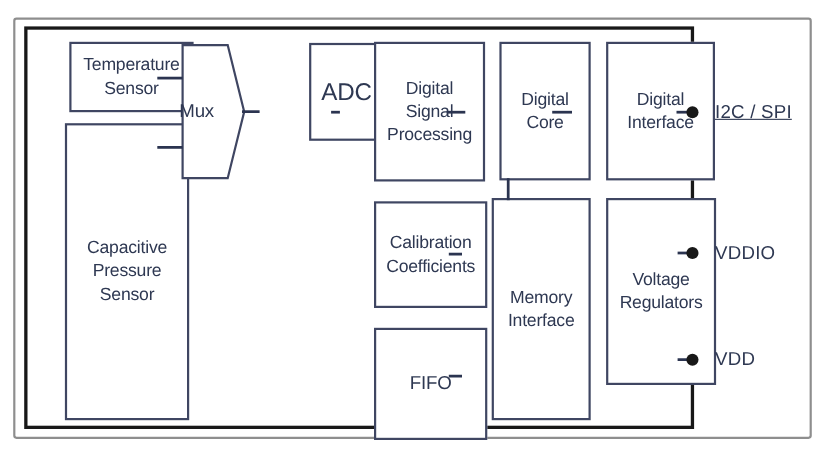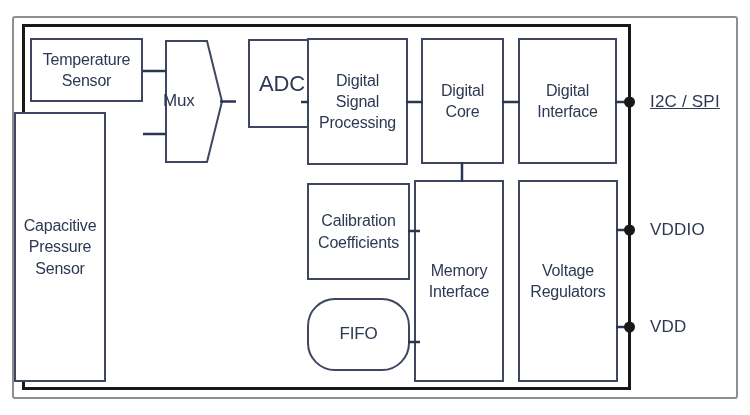--- a/index.html
+++ b/index.html
@@ -24,32 +24,32 @@
   .inner-frame{
     position:absolute;left:22px;top:24px;width:603px;height:360px;
     border:3px solid var(--frame-inner);background:transparent;
   }
   svg.wires{position:absolute;left:0;top:0;z-index:3;pointer-events:none;}
   .block{
     position:absolute;z-index:2;box-sizing:border-box;
     border:2px solid var(--block-border);background:#fff;
     display:flex;align-items:center;justify-content:center;
     text-align:center;white-space:pre-line;
-    font-size:16px;line-height:1.32;letter-spacing:-0.2px;
+    font-size:16px;line-height:1.32;letter-spacing:-0.2px;margin-left:33px;
   }
   .b-temp {left:30px; top:38px; width:113px;height:64px;}
-  .b-cap  {left:14px; top:112px;width:92px;height:270px;}
+  .b-cap  {left:26px; top:112px;width:113px;height:270px;}
   .b-adc  {left:248px;top:39px; width:68px; height:89px;font-size:22px;}
   .b-dsp  {left:307px;top:38px; width:101px;height:127px;}
   .b-core {left:421px;top:38px; width:83px; height:126px;}
   .b-if   {left:518px;top:38px; width:99px; height:126px;}
   .b-cal  {left:307px;top:183px;width:103px;height:97px;text-align:center;}
-  .b-fifo {left:307px;top:298px;width:103px;height:73px;font-size:17px;border-radius:28px;}
+  .b-fifo {left:307px;top:298px;width:103px;height:102px;font-size:17px;}
   .b-mem  {left:414px;top:180px;width:90px; height:202px;}
-  .b-vreg {left:518px;top:180px;width:100px;height:202px;text-align:center;}
+  .b-vreg {left:518px;top:180px;width:100px;height:170px;text-align:center;}
   .mux-label{
     position:absolute;z-index:4;left:163px;top:101px;width:50px;
     transform:translateY(-50%);text-align:left;
     font-size:17px;letter-spacing:-0.2px;
   }
   .pin-label{
     position:absolute;z-index:4;left:650px;transform:translateY(-50%);
     font-size:17px;letter-spacing:0.2px;white-space:nowrap;
   }
   .pin-i2c  {top:102px;text-decoration:underline;}

